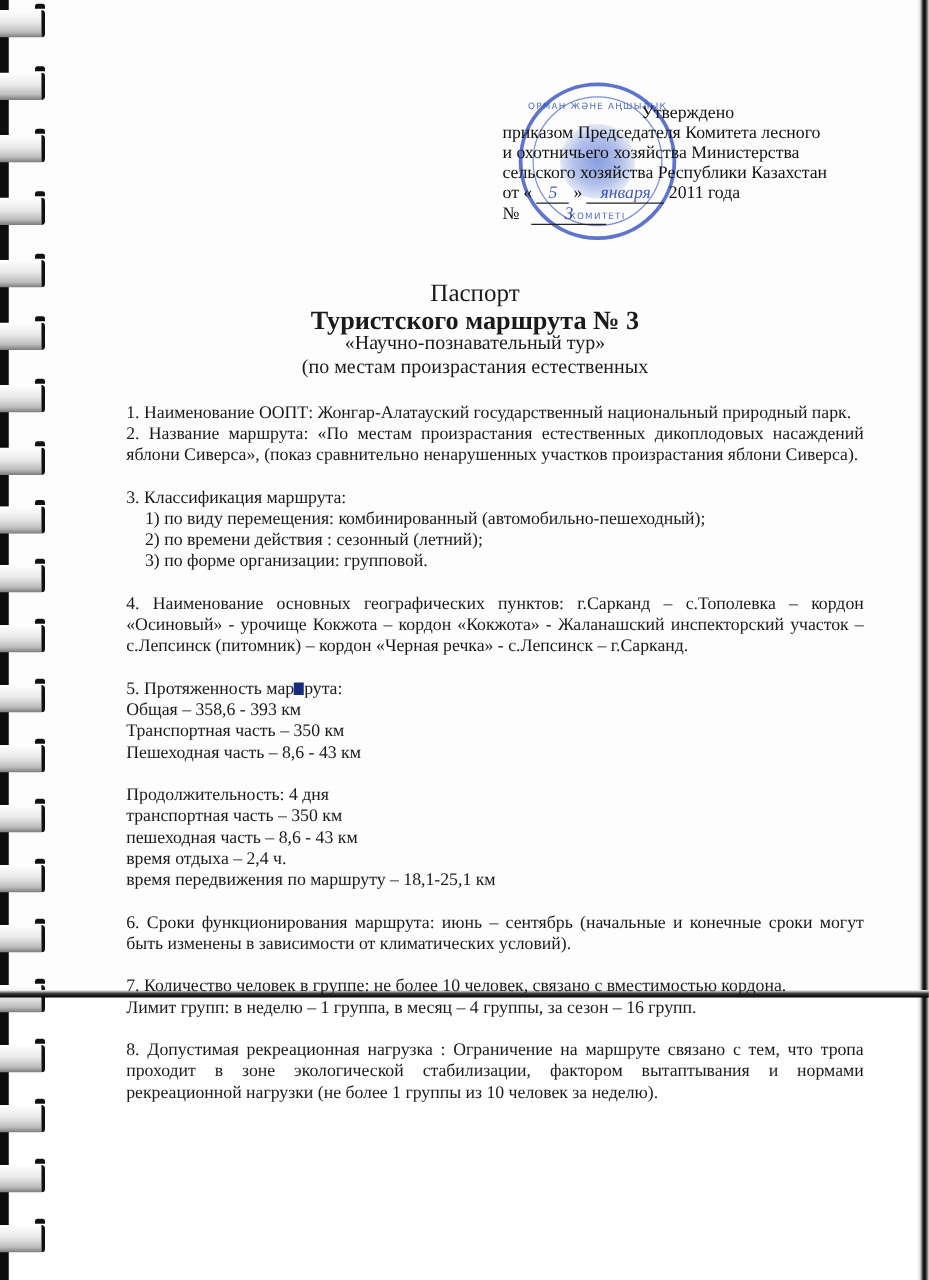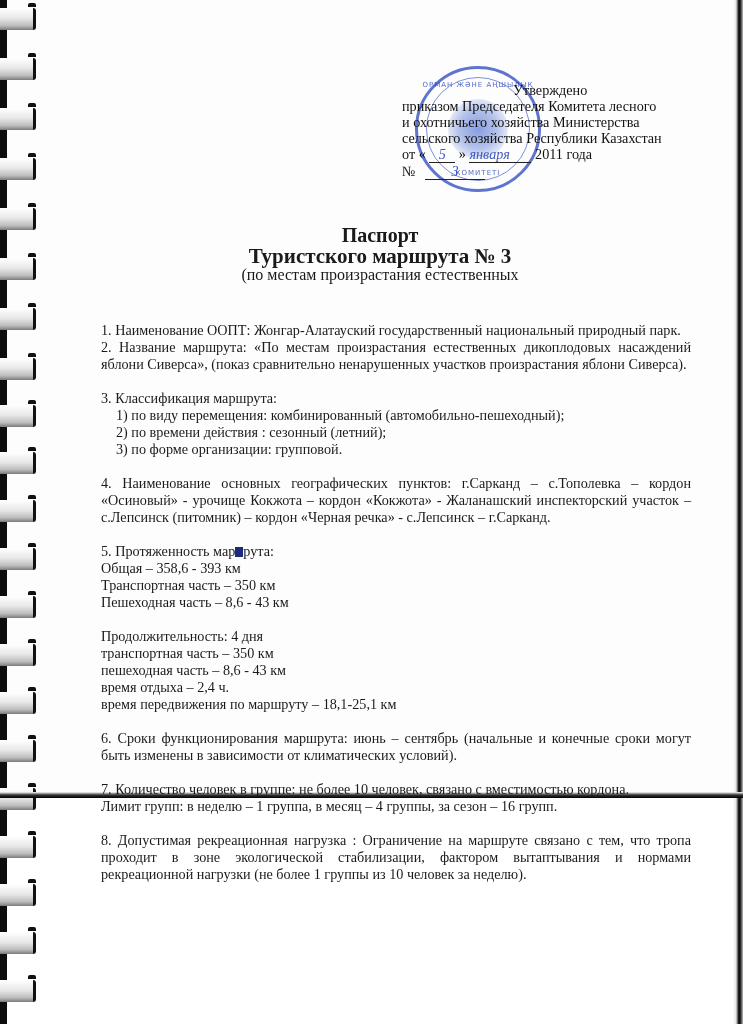--- a/index.html
+++ b/index.html
@@ -67,21 +67,21 @@
     font-size: 14.2px; line-height: 16px; color: #111;
   }
   .approval .approved { padding-left: 111px; }
   .underline-fill {
     display: inline-block; border-bottom: 1px solid #222; vertical-align: baseline;
   }
   
   .title-block {
     position: absolute; left: 180px; top: 224px; width: 400px; text-align: center;
   }
-  .title-main { font-weight: bold; font-size: 20px; line-height: 22px; }
+  .title-main { font-weight: normal; font-size: 20px; line-height: 22px; }
   .title-sub { font-weight: bold; font-size: 21px; line-height: 20px; }
   .title-line { font-size: 16px; line-height: 18.5px; }
   
   .body {
     position: absolute; left: 101px; top: 322px; width: 590px;
     font-size: 14.2px; line-height: 17px; color: #1a1a1a;
   }
   .para { margin: 0; text-align: justify; }
   .gap { height: 17px; }
   .sub-item { padding-left: 15px; margin: 0; }
@@ -131,32 +131,33 @@
 
   <div class="approval">
     <div class="approved">Утверждено</div>
     <div>приказом Председателя Комитета лесного</div>
     <div>и охотничьего хозяйства Министерства</div>
     <div>сельского хозяйства Республики Казахстан</div>
     <div>
       <span>от «</span>
       <span class="underline-fill" style="width:26px;text-align:center;color:rgba(35,60,180,0.85);font-style:italic">5</span>
       <span>»</span>
-      <span class="underline-fill" style="width:62px;text-align:left;color:rgba(35,60,180,0.85);font-style:italic">января</span>
+      <span class="underline-fill" style="width:62px;text-align:center;color:rgba(35,60,180,0.85);font-style:italic">января</span>
       <span>2011 года</span>
     </div>
     <div>
       <span>№</span>
       <span class="underline-fill" style="width:60px;text-align:center;color:rgba(35,60,180,0.85);font-style:italic;margin-left:6px">3</span>
     </div>
   </div>
 
   <div class="title-block">
     <div class="title-main">Паспорт</div>
     <div class="title-sub">Туристского маршрута № 3</div>
+    <div class="title-line">«Научно-познавательный тур»</div>
     <div class="title-line">(по местам произрастания естественных</div>
   </div>
 
   <div class="body">
     <p class="para">1. Наименование ООПТ: Жонгар-Алатауский государственный национальный природный парк.</p>
     <p class="para">2. Название маршрута: «По местам произрастания естественных дикоплодовых насаждений яблони Сиверса», (показ сравнительно ненарушенных участков произрастания яблони Сиверса).</p>
     <div class="gap"></div>
     <p class="plain-line">3. Классификация маршрута:</p>
     <p class="sub-item">1) по виду перемещения: комбинированный (автомобильно-пешеходный);</p>
     <p class="sub-item">2) по времени действия : сезонный (летний);</p>

